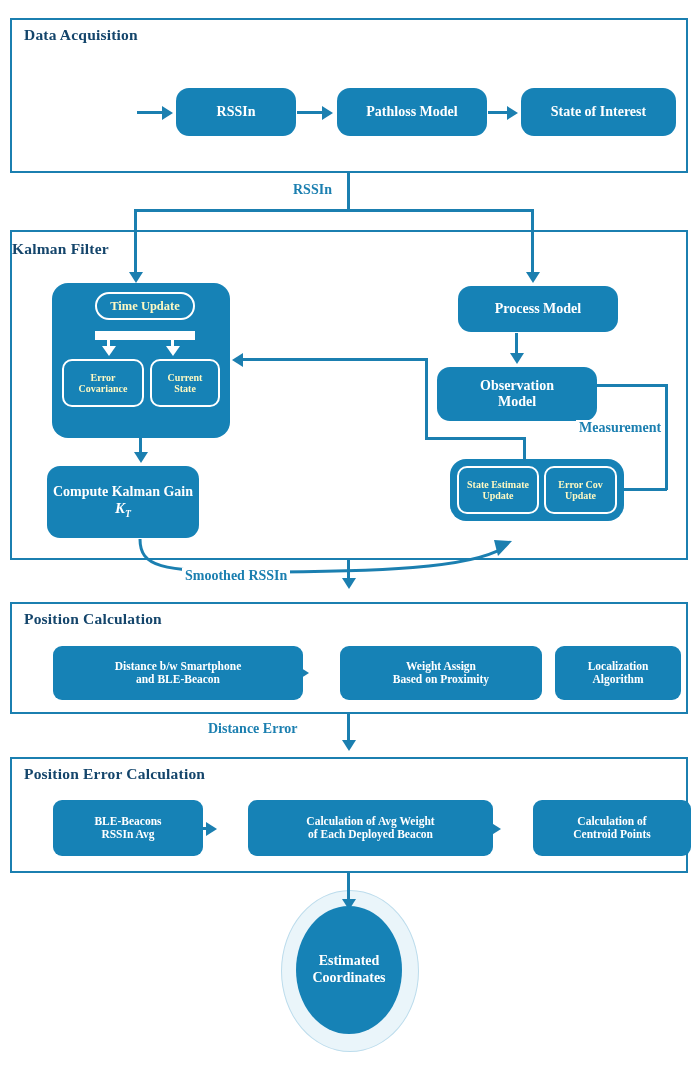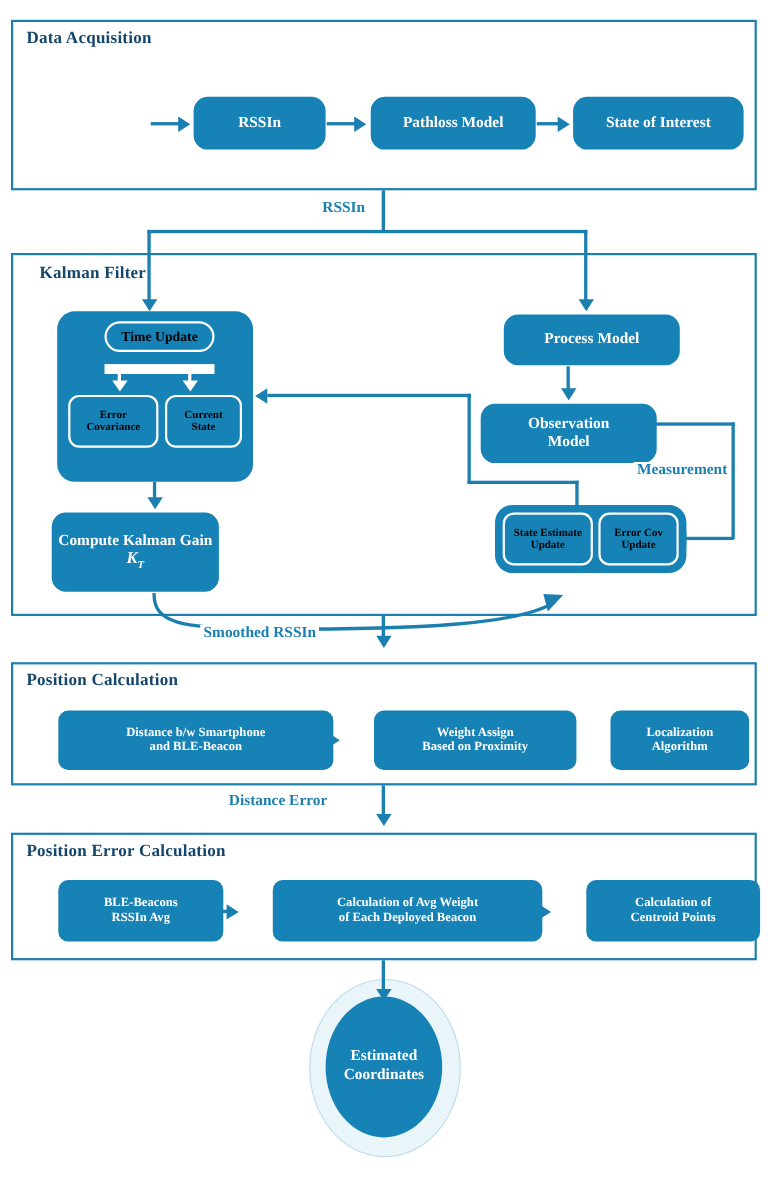--- a/index.html
+++ b/index.html
@@ -42,21 +42,21 @@
     z-index:4;
   }
   .node.small{font-size:11.5px;border-radius:9px;margin-left:28px;}
 
   
   .subnode{
     position:absolute;
     background:#1682b6;
     border:2.2px solid #ffffff;
     border-radius:10px;
-    color:#000000;
+    color:#fef9c3;
     display:flex;align-items:center;justify-content:center;
     text-align:center;
     font-weight:bold;
     font-size:12px;
     line-height:1.12;
     box-sizing:border-box;
     z-index:5;
   }
   .subnode.pill{border-radius:999px;font-size:12.5px;}
   .subnode.xs{font-size:10px;line-height:1.1;}
@@ -152,21 +152,21 @@
 
   <div class="vline" style="left:347px;top:173px;height:38px;"></div>
   <div class="hline" style="left:134px;top:209px;width:400px;"></div>
   <div class="vline" style="left:134px;top:209px;height:65px;"></div>
   <div class="arrow-d" style="left:128.5px;top:272px;"></div>
   <div class="vline" style="left:531px;top:209px;height:65px;"></div>
   <div class="arrow-d" style="left:525.5px;top:272px;"></div>
   <div class="edge-label" style="left:290px;top:182px;">RSSIn</div>
 
   <div class="section" style="left:10px;top:230px;width:678px;height:330px;"></div>
-  <div class="section-title" style="left:36px;top:240px;">Kalman Filter</div>
+  <div class="section-title" style="left:12px;top:240px;">Kalman Filter</div>
 
   <div class="group" style="left:52px;top:283px;width:178px;height:155px;"></div>
 
   <div class="subnode pill" style="left:95px;top:292px;width:100px;height:28px;">Time Update</div>
 
   <div class="wbar" style="left:95px;top:331px;width:100px;height:9px;"></div>
   <div class="wline" style="left:107px;top:336px;height:12px;"></div>
   <div class="arrow-d-w" style="left:101.5px;top:346px;"></div>
   <div class="wline" style="left:171px;top:336px;height:12px;"></div>
   <div class="arrow-d-w" style="left:165.5px;top:346px;"></div>
@@ -250,21 +250,21 @@
   <div class="node small" style="left:25px;top:646px;width:250px;height:54px;">
     <span>
       <span>Distance b/w Smartphone</span><br>
       <span>and BLE-Beacon</span>
     </span>
   </div>
 
   <div class="hline" style="left:277px;top:671px;width:24px;"></div>
   <div class="arrow-r" style="left:298px;top:665.5px;"></div>
 
-  <div class="node small" style="left:312px;top:646px;width:184px;height:54px;">
+  <div class="node small" style="left:312px;top:646px;width:202px;height:54px;">
     <span>
       <span>Weight Assign</span><br>
       <span>Based on Proximity</span>
     </span>
   </div>
 
   <div class="hline" style="left:494px;top:671px;width:22px;"></div>
   <div class="arrow-r" style="left:513px;top:665.5px;"></div>
 
   <div class="node small" style="left:527px;top:646px;width:126px;height:54px;">

